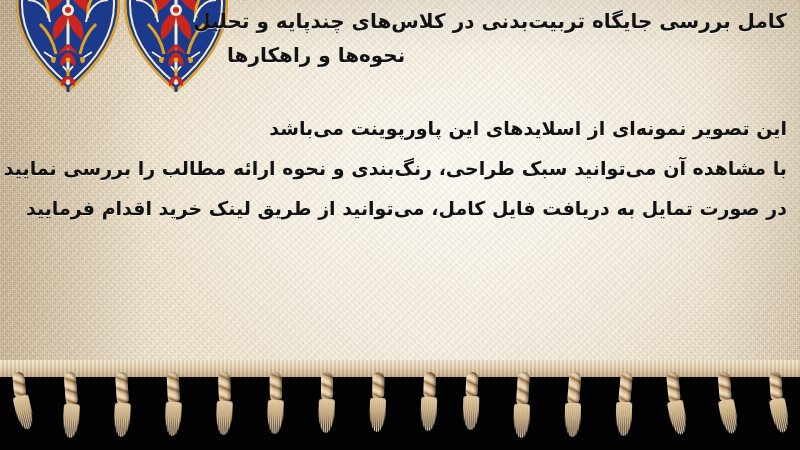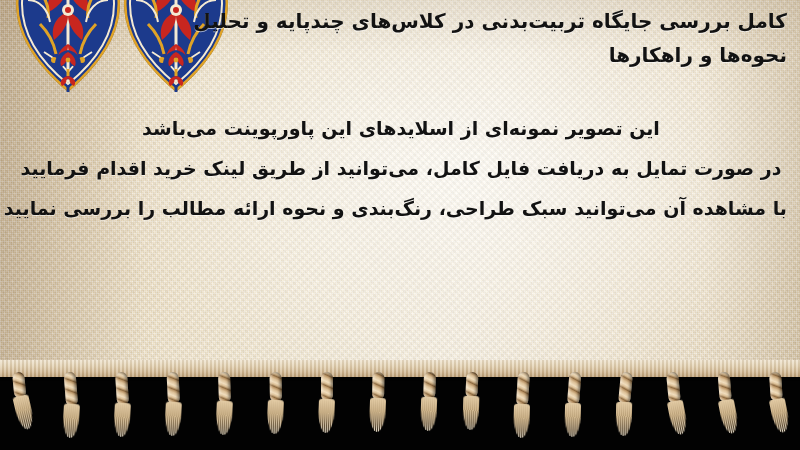--- a/index.html
+++ b/index.html
@@ -105,40 +105,40 @@
   }
   .pendant.p1 { left: 53px; }
   .pendant.p2 { left: 161px; }
 
   
   .title-block {
     position: absolute;
     top: 4px;
     right: 13px;
     width: 560px;
-    text-align: right;
+    text-align: left;
     direction: rtl;
   }
   .title-line {
     font-family: "DejaVu Sans", sans-serif;
     font-size: 20px;
     font-weight: bold;
     color: #121212;
     line-height: 34px;
     letter-spacing: -0.2px;
     text-shadow: 0 1px 0 rgba(255,255,255,0.55);
     white-space: nowrap;
   }
   .body-block {
     position: absolute;
     top: 108px;
     right: 13px;
     width: 772px;
     direction: rtl;
-    text-align: center;
+    text-align: right;
   }
   .body-line {
     font-family: "DejaVu Sans", sans-serif;
     font-size: 19px;
     font-weight: bold;
     color: #121212;
     line-height: 40px;
     letter-spacing: -0.2px;
     text-shadow: 0 1px 0 rgba(255,255,255,0.50);
     white-space: nowrap;
@@ -328,22 +328,22 @@
     </svg>
   </div>
 
   <div class="title-block">
     <div class="title-line">کامل بررسی جایگاه تربیت‌بدنی در کلاس‌های چندپایه و تحلیل</div>
     <div class="title-line">نحوه‌ها و راهکارها</div>
   </div>
 
   <div class="body-block">
     <div class="body-line">این تصویر نمونه‌ای از اسلایدهای این پاورپوینت می‌باشد</div>
+    <div class="body-line">با مشاهده آن می‌توانید سبک طراحی، رنگ‌بندی و نحوه ارائه مطالب را بررسی نمایید</div>
     <div class="body-line">در صورت تمایل به دریافت فایل کامل، می‌توانید از طریق لینک خرید اقدام فرمایید</div>
-    <div class="body-line">با مشاهده آن می‌توانید سبک طراحی، رنگ‌بندی و نحوه ارائه مطالب را بررسی نمایید</div>
   </div>
 
   <div class="fringe-zone">
     <div class="fringe-edge"></div>
     <div id="tassels">
         <div class="tassel" style="left: 13px; transform: rotate(-5.4deg);">
           <div class="knot" style="height: 26px;"></div>
           <div class="brush" style="top: 24px; transform: rotate(-7.7deg);"></div>
         </div>
         <div class="tassel" style="left: 64px; transform: rotate(-4.5deg);">

